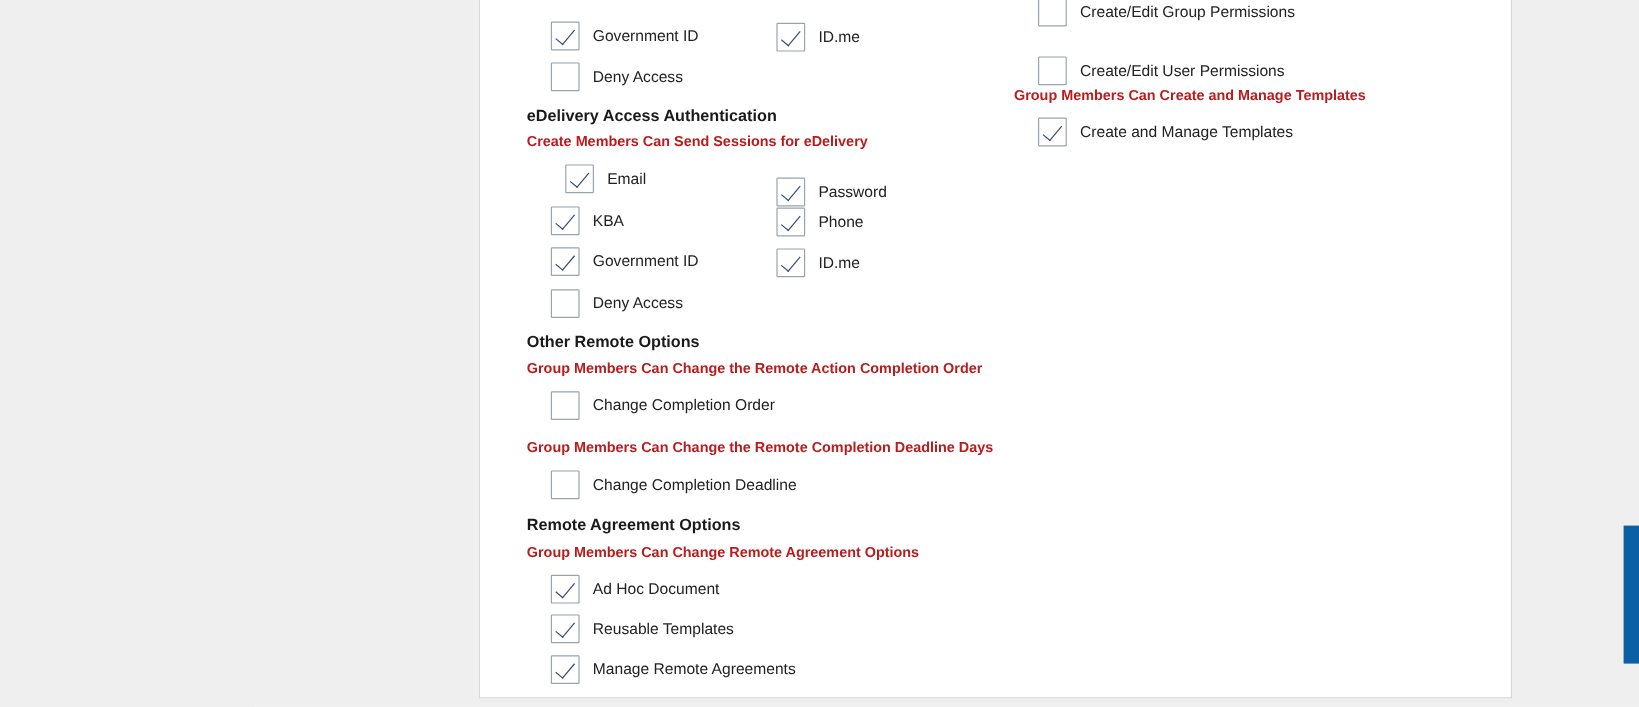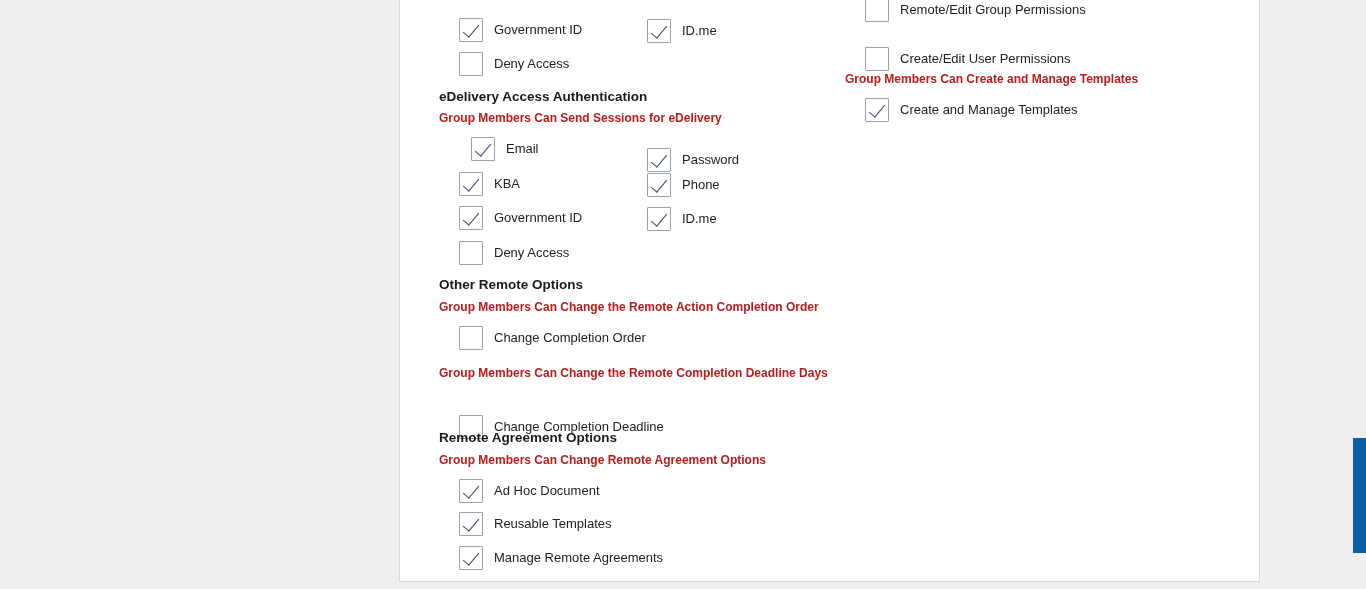--- a/index.html
+++ b/index.html
@@ -123,21 +123,21 @@
     <div class="cb-row" style="left:208px; top:18px;">
       <span class="checkbox checked"></span>
       <span class="cb-label">ID.me</span>
     </div>
     <div class="cb-row" style="left:20px; top:51px;">
       <span class="checkbox"></span>
       <span class="cb-label">Deny Access</span>
     </div>
 
     <div class="section-title" style="position:absolute; left:0px; top:89px;">eDelivery Access Authentication</div>
-    <div class="sub-title" style="position:absolute; left:0px; top:111px;">Group Members Can Send Sessions for eDelivery</div>
+    <div class="sub-title" style="position:absolute; left:0px; top:111px;">Create Members Can Send Sessions for eDelivery</div>
 
     <div class="cb-row" style="left:32px; top:136px;">
       <span class="checkbox checked"></span>
       <span class="cb-label">Email</span>
     </div>
     <div class="cb-row" style="left:208px; top:137px;margin-top:10px;">
       <span class="checkbox checked"></span>
       <span class="cb-label">Password</span>
     </div>
     <div class="cb-row" style="left:20px; top:171px;">
@@ -163,21 +163,21 @@
 
     <div class="section-title" style="position:absolute; left:0px; top:277px;">Other Remote Options</div>
     <div class="sub-title" style="position:absolute; left:0px; top:300px;">Group Members Can Change the Remote Action Completion Order</div>
 
     <div class="cb-row" style="left:20px; top:325px;">
       <span class="checkbox"></span>
       <span class="cb-label">Change Completion Order</span>
     </div>
 
     <div class="sub-title" style="position:absolute; left:0px; top:366px;">Group Members Can Change the Remote Completion Deadline Days</div>
-    <div class="cb-row" style="left:20px; top:414px;">
+    <div class="cb-row" style="left:20px; top:391px;">
       <span class="checkbox"></span>
       <span class="cb-label">Change Completion Deadline</span>
     </div>
 
     <div class="section-title" style="position:absolute; left:0px; top:430px;">Remote Agreement Options</div>
     <div class="sub-title" style="position:absolute; left:0px; top:453px;">Group Members Can Change Remote Agreement Options</div>
 
     <div class="cb-row" style="left:20px; top:478px;">
       <span class="checkbox checked"></span>
       <span class="cb-label">Ad Hoc Document</span>
@@ -190,21 +190,21 @@
       <span class="checkbox checked"></span>
       <span class="cb-label">Manage Remote Agreements</span>
     </div>
 
   </div>
 
   <div class="col-right">
 
     <div class="cb-row" style="left:20px; top:-3px;">
       <span class="checkbox"></span>
-      <span class="cb-label">Remote/Edit Group Permissions</span>
+      <span class="cb-label">Create/Edit Group Permissions</span>
     </div>
     <div class="cb-row" style="left:20px; top:46px;">
       <span class="checkbox"></span>
       <span class="cb-label">Create/Edit User Permissions</span>
     </div>
 
     <div class="sub-title" style="position:absolute; left:0px; top:72px;">Group Members Can Create and Manage Templates</div>
 
     <div class="cb-row" style="left:20px; top:97px;">
       <span class="checkbox checked"></span>

